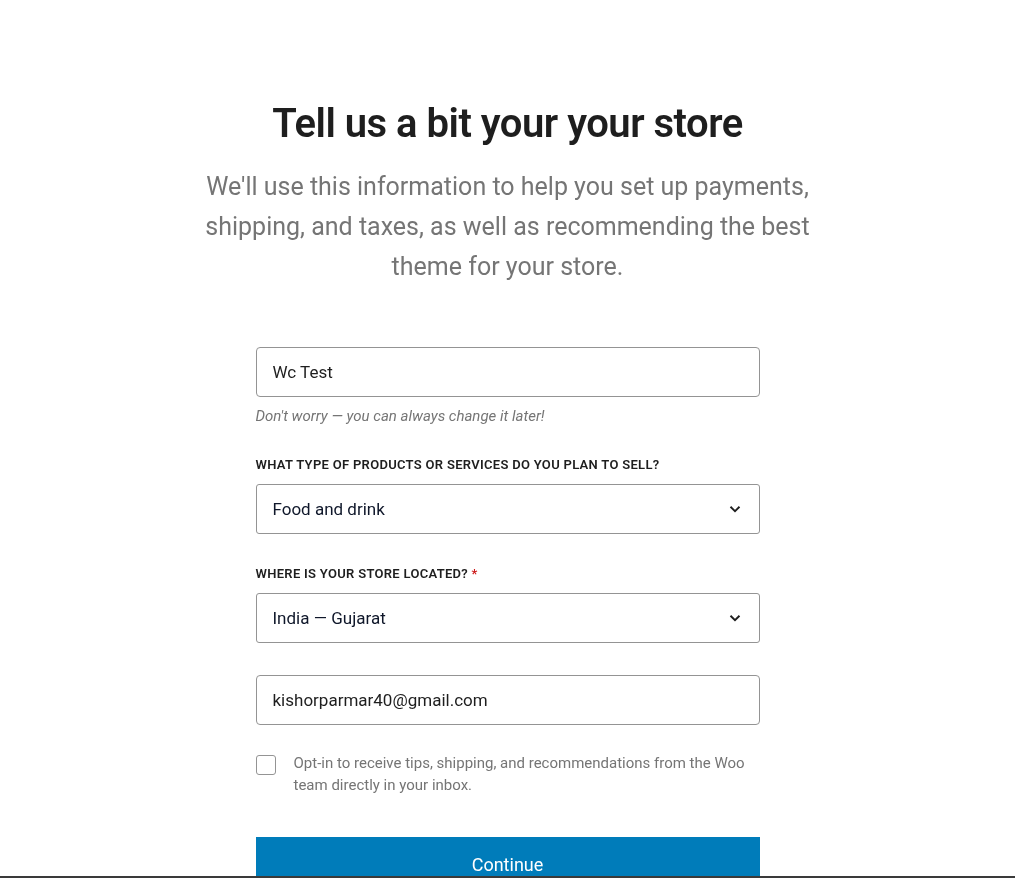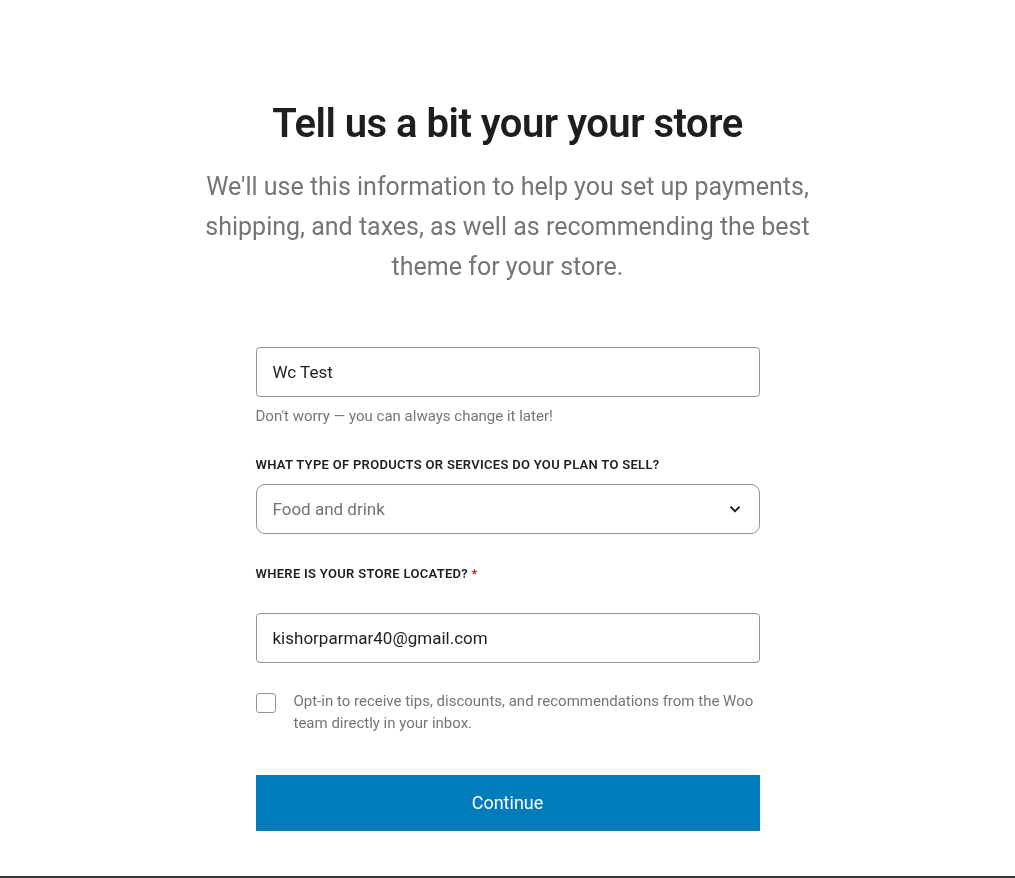--- a/index.html
+++ b/index.html
@@ -67,32 +67,33 @@
       padding: 0 16px;
       font-size: 17px;
       color: #1e1e1e;
       font-family: inherit;
       background: #ffffff;
     }
     .helper {
       font-size: 15px;
       color: #757575;
       margin-top: 10px;
+      font-style: italic;
     }
     .select-wrapper {
       position: relative;
     }
     .select-display {
       width: 100%;
       height: 50px;
       border: 1px solid #949494;
-      border-radius: 9px;
+      border-radius: 3px;
       padding: 0 44px 0 16px;
       font-size: 17px;
-      color: #737373;
+      color: #0f172a;
       background: #ffffff;
       display: flex;
       align-items: center;
       cursor: pointer;
     }
     .chevron {
       position: absolute;
       right: 16px;
       top: 50%;
       transform: translateY(-50%);
@@ -168,29 +169,37 @@
             </svg>
         </span>
       </div>
     </div>
 
     <div class="form-group">
       <label class="label">
         <span>WHERE IS YOUR STORE LOCATED?</span>
         <span class="required">*</span>
       </label>
+      <div class="select-wrapper">
+        <div class="select-display">India — Gujarat</div>
+        <span class="chevron">
+          <svg viewBox="0 0 24 24" fill="none" stroke="#1e1e1e" stroke-width="2.5">
+              <polyline points="6 9 12 15 18 9"></polyline>
+            </svg>
+        </span>
+      </div>
     </div>
 
     <div class="form-group tight">
       <input type="text" class="input" value="kishorparmar40@gmail.com" style="">
     </div>
 
     <div class="checkbox-row">
       <div class="checkbox"></div>
-      <div class="checkbox-label">Opt-in to receive tips, discounts, and recommendations from the Woo team directly in your inbox.</div>
+      <div class="checkbox-label">Opt-in to receive tips, shipping, and recommendations from the Woo team directly in your inbox.</div>
     </div>
 
     <button class="primary-btn">Continue</button>
 
   </div>
 </div>
 
 <div class="bottom-shadow"></div>
 
 </body></html>

